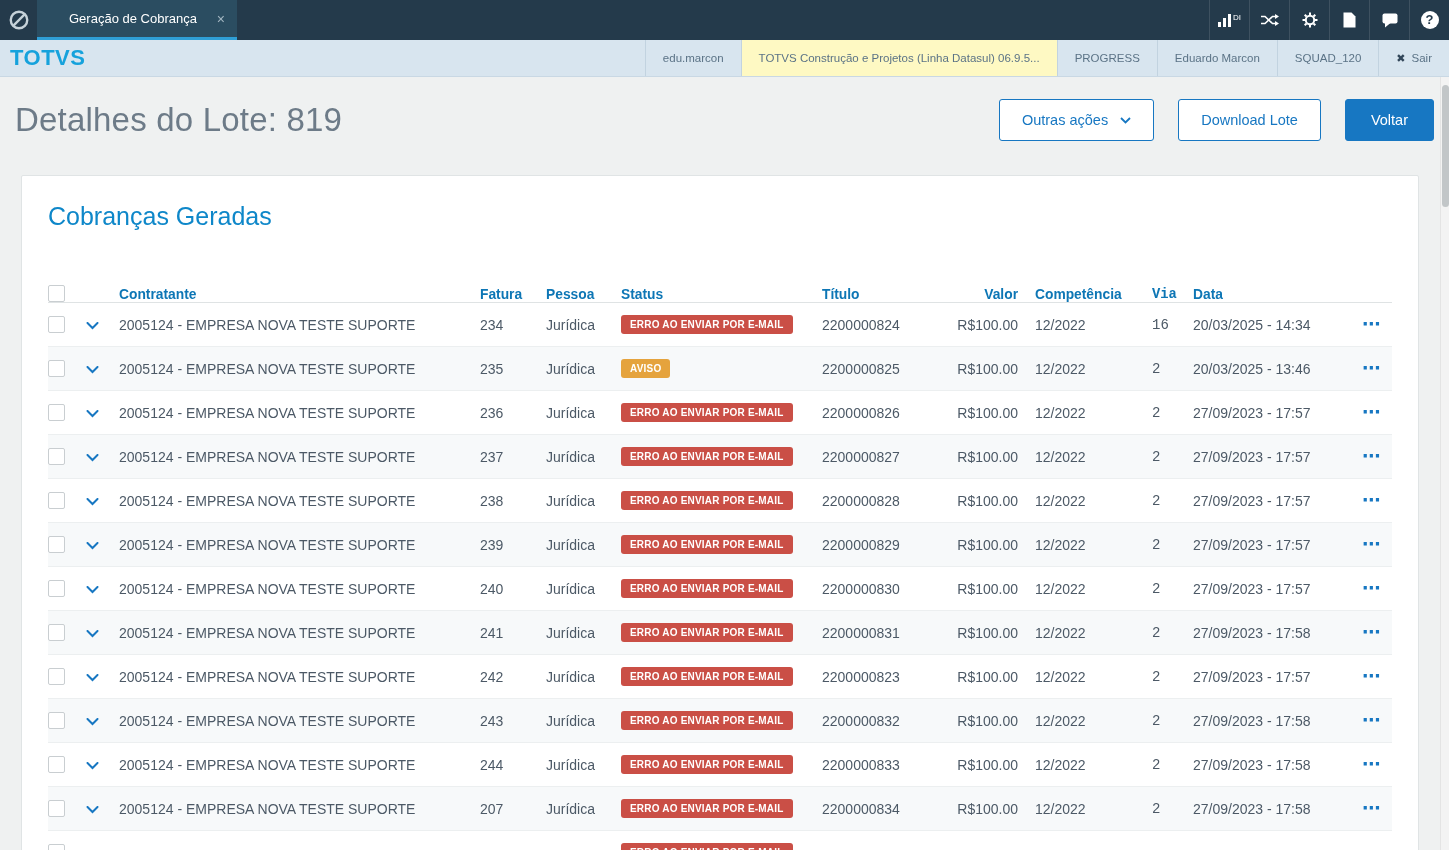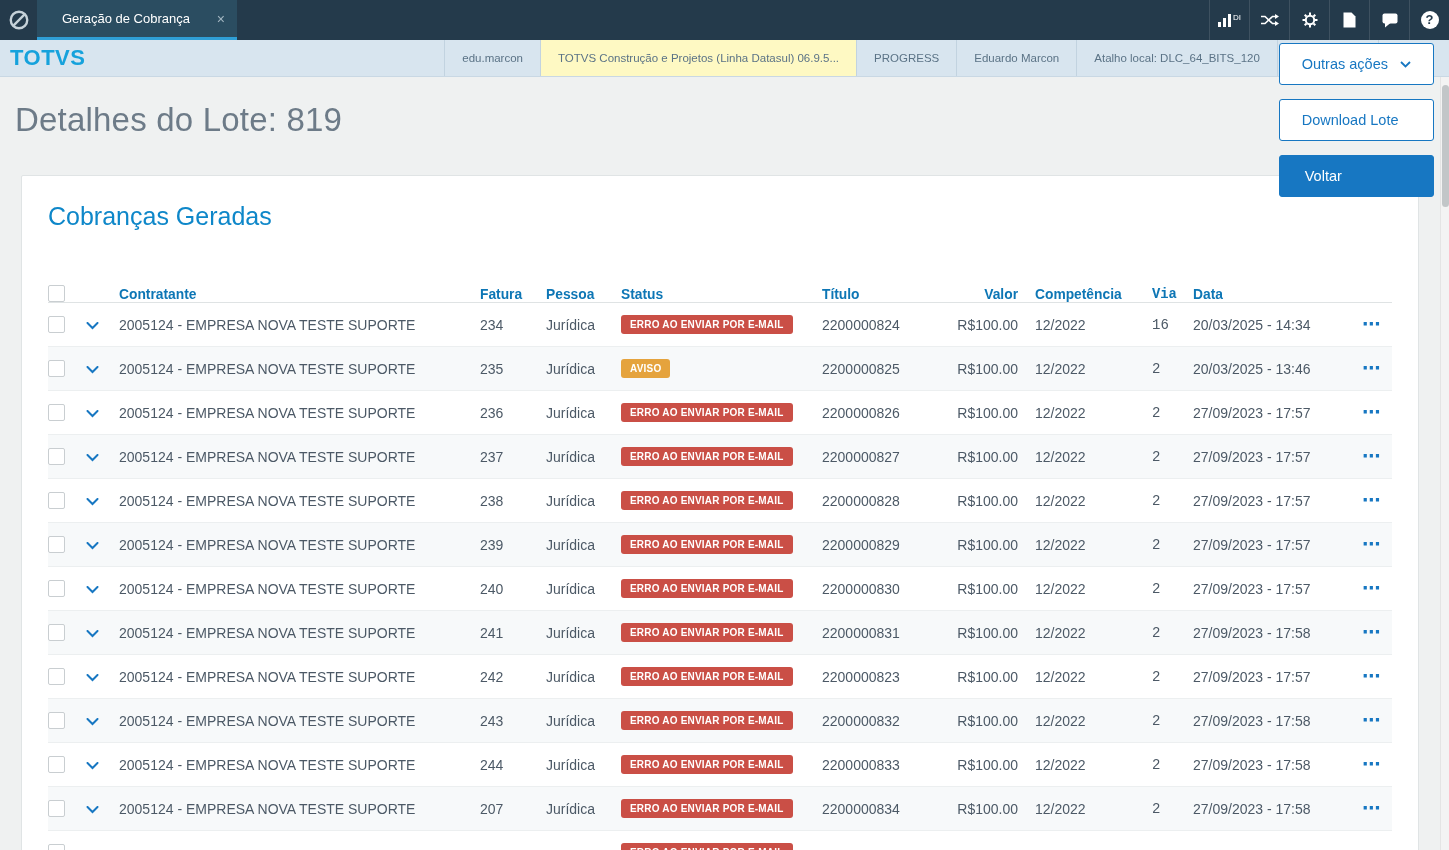--- a/index.html
+++ b/index.html
@@ -8,21 +8,21 @@
     font-family: "Liberation Sans", "DejaVu Sans", sans-serif;
     background:#eff1f1;
     position:relative;
   }
 
   
   .topbar { height:40px; background:#243a4b; display:flex; align-items:stretch; }
   .logo-box { width:37px; display:flex; align-items:center; justify-content:center; cursor:pointer; }
   .tab {
     width:200px; background:#2b4d61; border-bottom:3px solid #2f9fd6;
-    display:flex; align-items:center; padding:0 12px 0 25px;
+    display:flex; align-items:center; padding:0 12px 0 32px;
     color:#fff; font-size:13px; cursor:pointer;
   }
   .tab-title { flex:1; white-space:nowrap; overflow:hidden; }
   .tab-close { color:#a4b7c2; font-size:14px; padding-left:10px; }
   .topbar-spacer { flex:1; }
   .topbar-icons { display:flex; }
   .tb-icon {
     width:40px; display:flex; align-items:center; justify-content:center;
     border-left:1px solid rgba(255,255,255,.12); color:#fff; cursor:pointer;
   }
@@ -50,21 +50,21 @@
   .env-item.highlight { background:#fef9c3; }
   .logout { cursor:pointer; gap:6px; }
   .logout-x { font-size:11px; color:#33475a; }
 
   
   .page-header {
     margin-top:20px; margin-bottom:32px; padding:0 15px; height:46px;
     display:flex; align-items:center; justify-content:space-between;
   }
   .page-title { font-size:33px; font-weight:400; color:#6d7b88; letter-spacing:.2px; }
-  .header-actions { display:flex; gap:14px;flex-direction:column; }
+  .header-actions { display:flex; gap:24px; }
   .btn {
     height:42px; border-radius:3px; font-size:14.5px; font-family:inherit;
     cursor:pointer; display:flex; align-items:center;
   }
   .btn-outline { background:#fff; border:1px solid #1777c2; color:#1777c2; padding:0 22px; gap:12px; }
   .btn-primary { background:#1777c2; border:1px solid #1777c2; color:#fff; padding:0 25px; }
 
   
   .card {
     margin:0 30px 0 21px; background:#fff; border:1px solid #e0e4e5; border-radius:2px;
@@ -188,21 +188,20 @@
   </div>
 </div>
 
 <div class="envbar">
   <div class="brand">TOTVS</div>
   <div class="env-items">
     <div class="env-item">edu.marcon</div>
     <div class="env-item highlight">TOTVS Construção e Projetos (Linha Datasul) 06.9.5...</div>
     <div class="env-item">PROGRESS</div>
     <div class="env-item">Eduardo Marcon</div>
-    <div class="env-item">Atalho local: DLC_64_BITS_120</div>
     <div class="env-item">SQUAD_120</div>
     <div class="env-item logout">
       <span class="logout-x">✖</span>
       <span>Sair</span>
     </div>
   </div>
 </div>
 
 <div class="page-header">
   <div class="page-title">Detalhes do Lote: 819</div>

